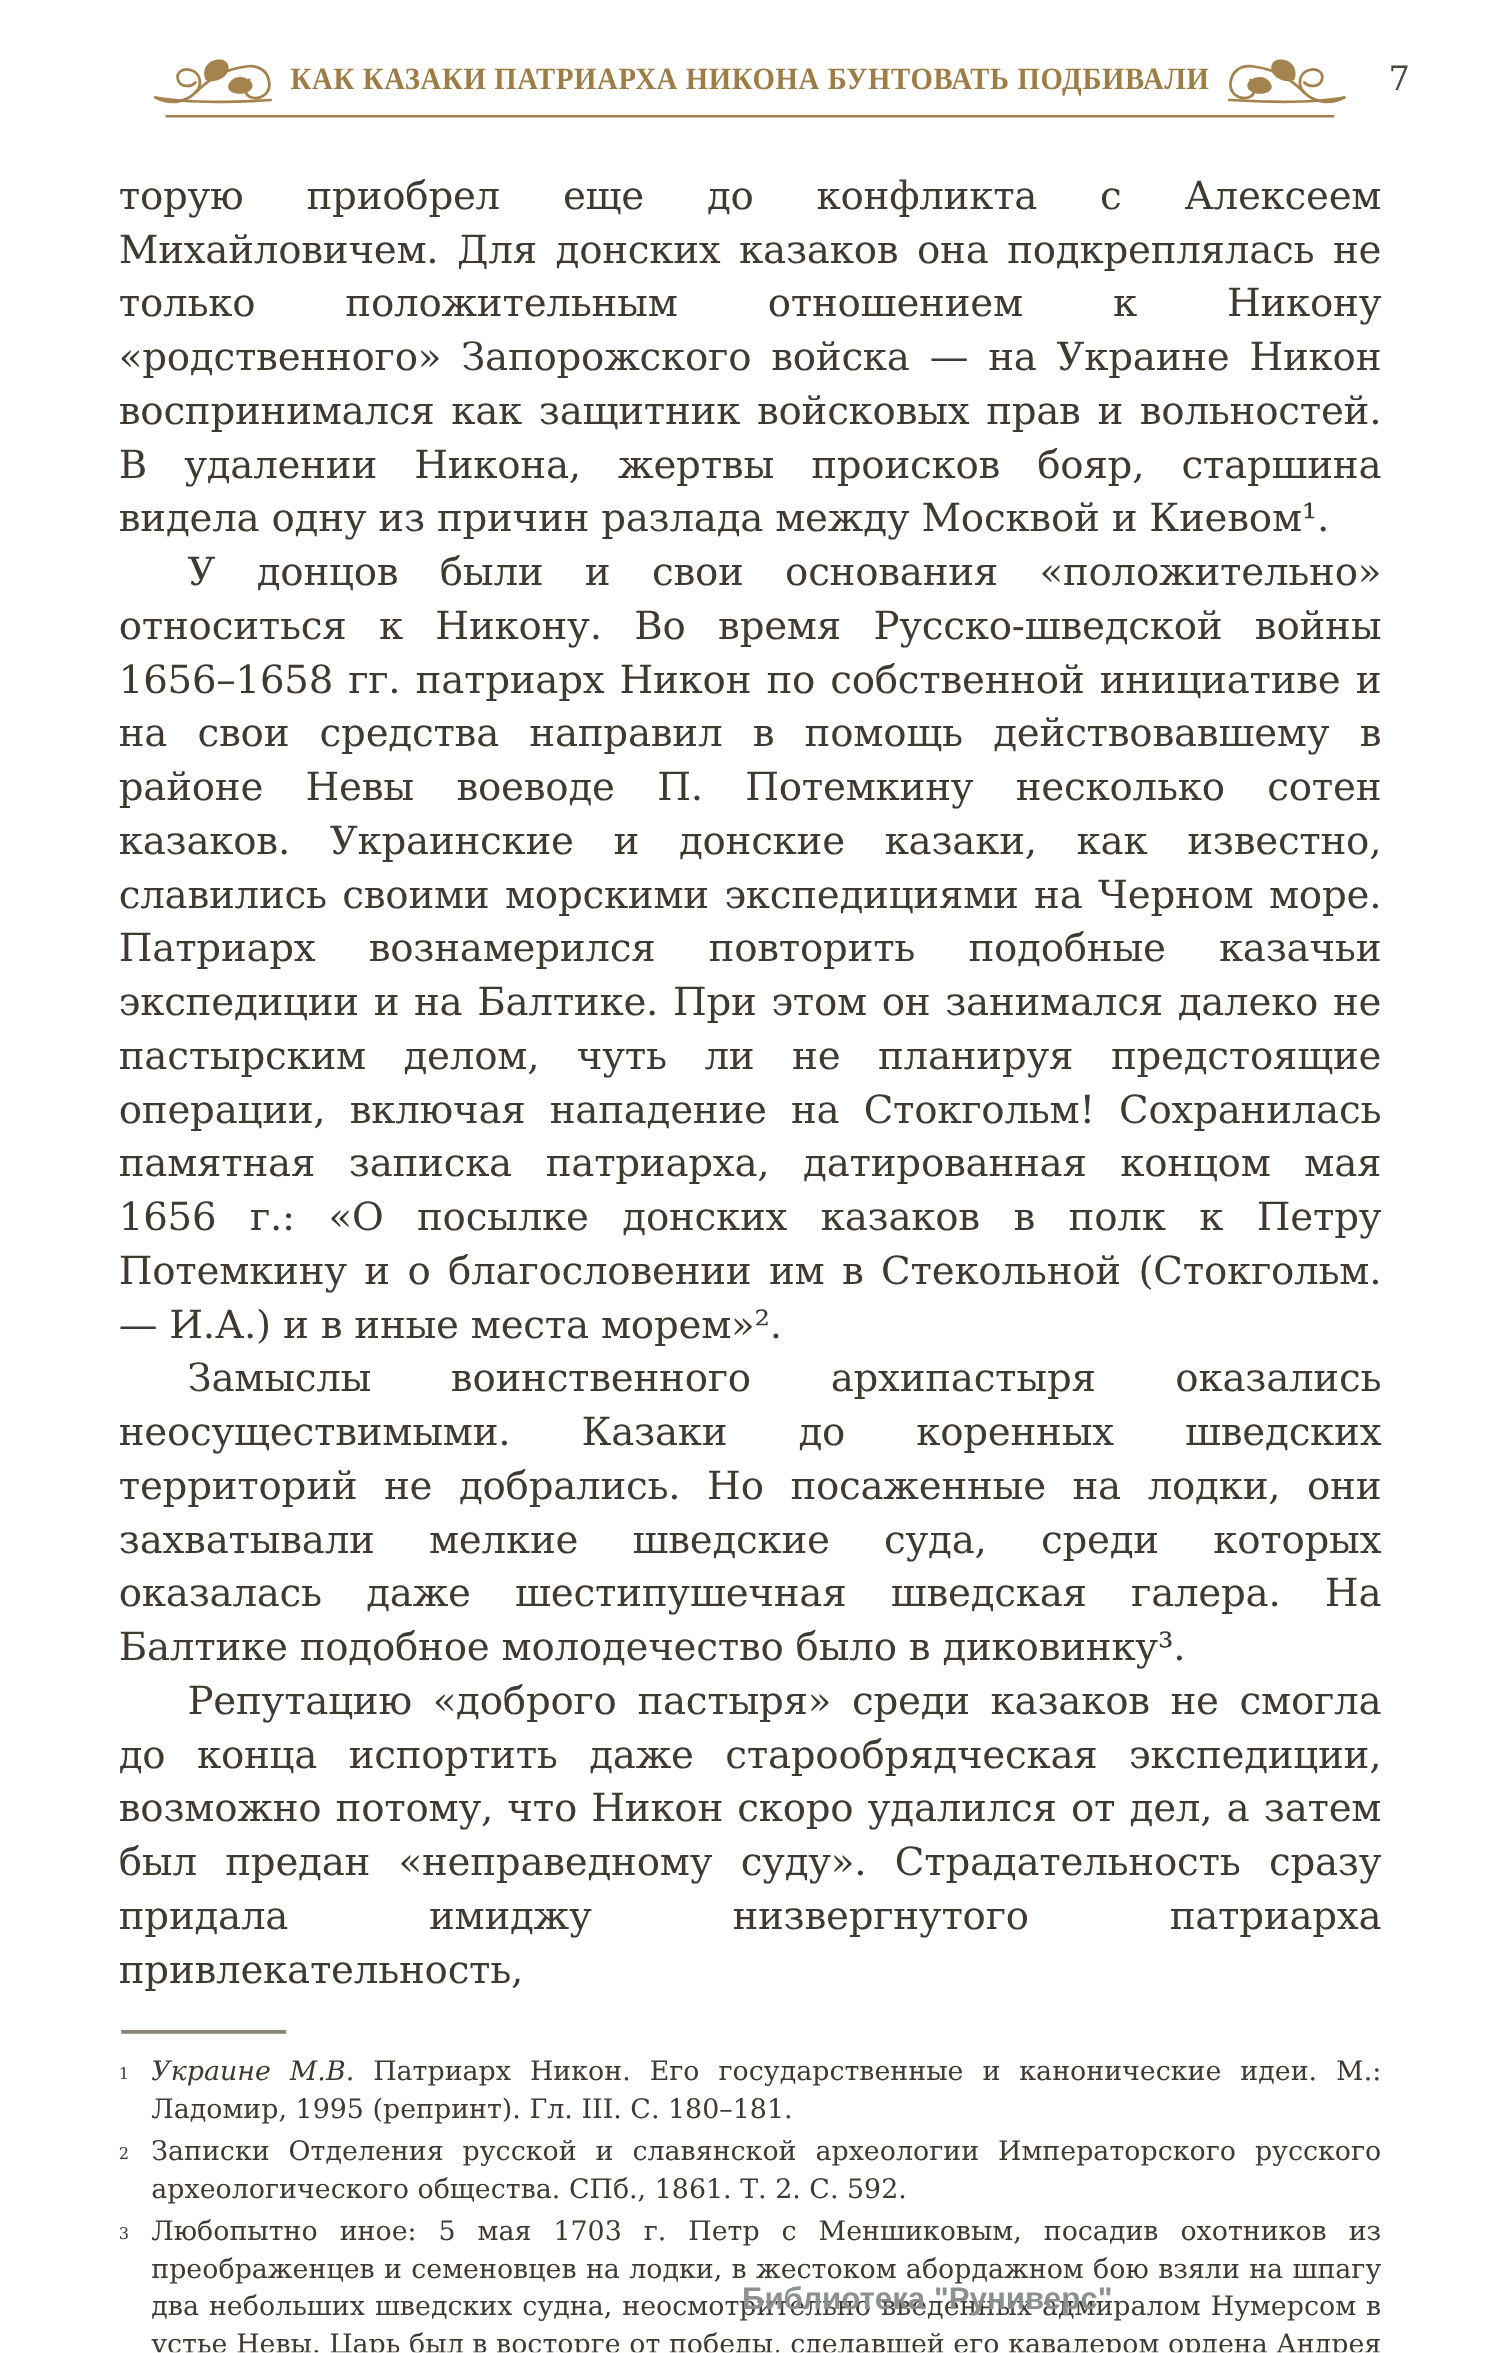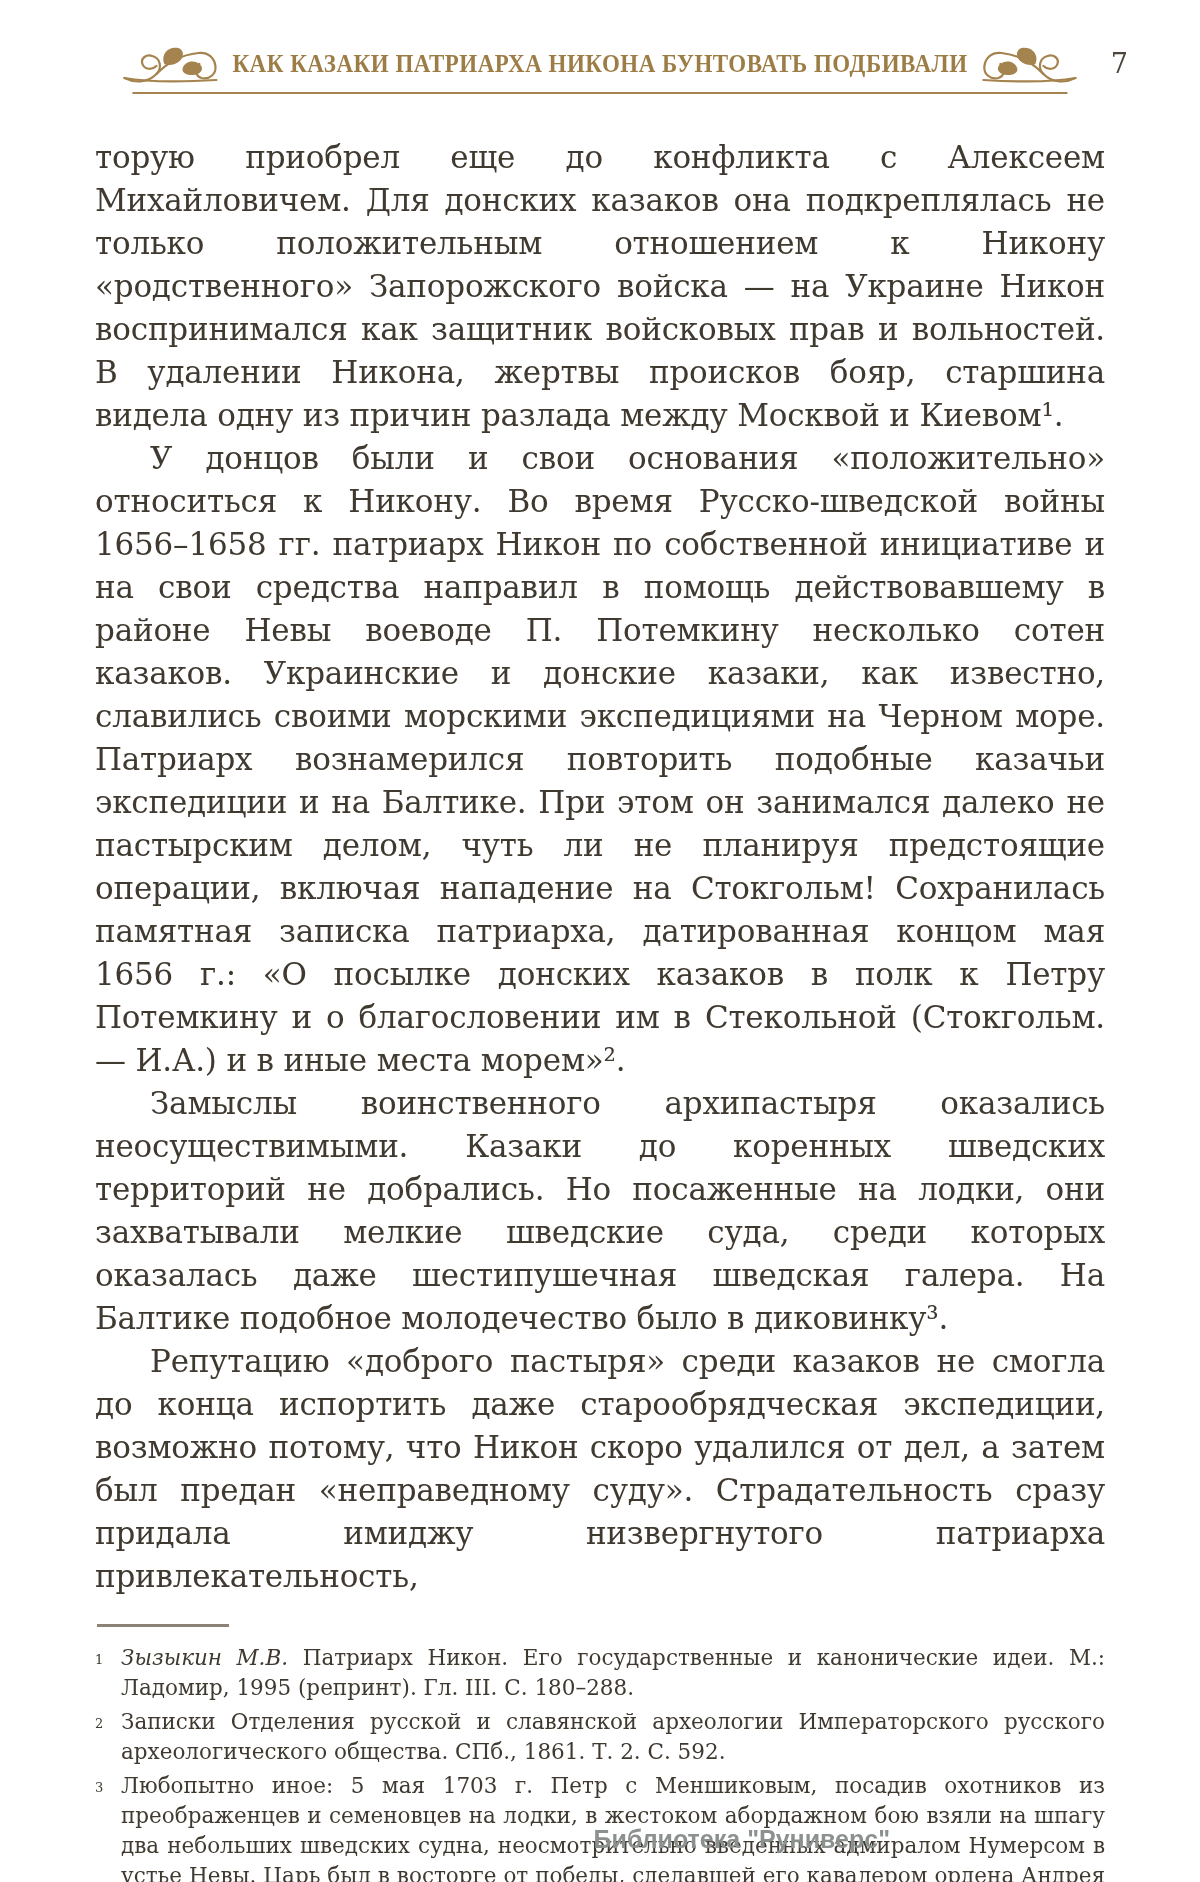--- a/index.html
+++ b/index.html
@@ -136,21 +136,21 @@
     <p class="para">У донцов были и свои основания «положительно» относиться к Никону. Во время Русско-шведской войны 1656–1658 гг. патриарх Никон по собственной инициативе и на свои средства направил в помощь действовавшему в районе Невы воеводе П. Потемкину несколько сотен казаков. Украинские и донские казаки, как известно, славились своими морскими экспедициями на Черном море. Патриарх вознамерился повторить подобные казачьи экспедиции и на Балтике. При этом он занимался далеко не пастырским делом, чуть ли не планируя предстоящие операции, включая нападение на Стокгольм! Сохранилась памятная записка патриарха, датированная концом мая 1656 г.: «О посылке донских казаков в полк к Петру Потемкину и о благословении им в Стекольной (Стокгольм. — И.А.) и в иные места морем»².</p>
     <p class="para">Замыслы воинственного архипастыря оказались неосуществимыми. Казаки до коренных шведских территорий не добрались. Но посаженные на лодки, они захватывали мелкие шведские суда, среди которых оказалась даже шестипушечная шведская галера. На Балтике подобное молодечество было в диковинку³.</p>
     <p class="para">Репутацию «доброго пастыря» среди казаков не смогла до конца испортить даже старообрядческая экспедиции, возможно потому, что Никон скоро удалился от дел, а затем был предан «неправедному суду». Страдательность сразу придала имиджу низвергнутого патриарха привлекательность,</p>
   </main>
 
   <section class="footnotes">
     <div class="fn-divider"></div>
 
     <div class="footnote">
       <span class="fn-marker">1</span>
-      <span class="fn-text"><span class="fn-author">Зызыкин М.В.</span><span> Патриарх Никон. Его государственные и канонические идеи. М.: Ладомир, 1995 (репринт). Гл. III. С. 180–288.</span></span>
+      <span class="fn-text"><span class="fn-author">Украине М.В.</span><span> Патриарх Никон. Его государственные и канонические идеи. М.: Ладомир, 1995 (репринт). Гл. III. С. 180–181.</span></span>
     </div>
 
     <div class="footnote">
       <span class="fn-marker">2</span>
       <span class="fn-text"><span>Записки Отделения русской и славянской археологии Императорского русского археологического общества. СПб., 1861. Т. 2. С. 592.</span></span>
     </div>
 
     <div class="footnote">
       <span class="fn-marker">3</span>
       <span class="fn-text"><span>Любопытно иное: 5 мая 1703 г. Петр с Меншиковым, посадив охотников из преображенцев и семеновцев на лодки, в жестоком абордажном бою взяли на шпагу два небольших шведских судна, неосмотрительно введенных адмиралом Нумерсом в устье Невы. Царь был в восторге от победы, сделавшей его кавалером ордена Андрея Первозванного. Он приказал выяснить: случилось ли раньше так пленять корабли? Остается гадать, по нерадению ли, или, наоборот, из-за слишком «большого радения», но приказные ничего подобного не обнаружили. Обрадованный Петр приказал вычеканить медали с надписью «Небываемое бывает», вовсе не ведая, что подобное «небываемое» уже случалось и даже не так далеко, близ Котлина, облюбованного им для морской крепости Кроншлот — будущего Кронштадта.</span></span>

